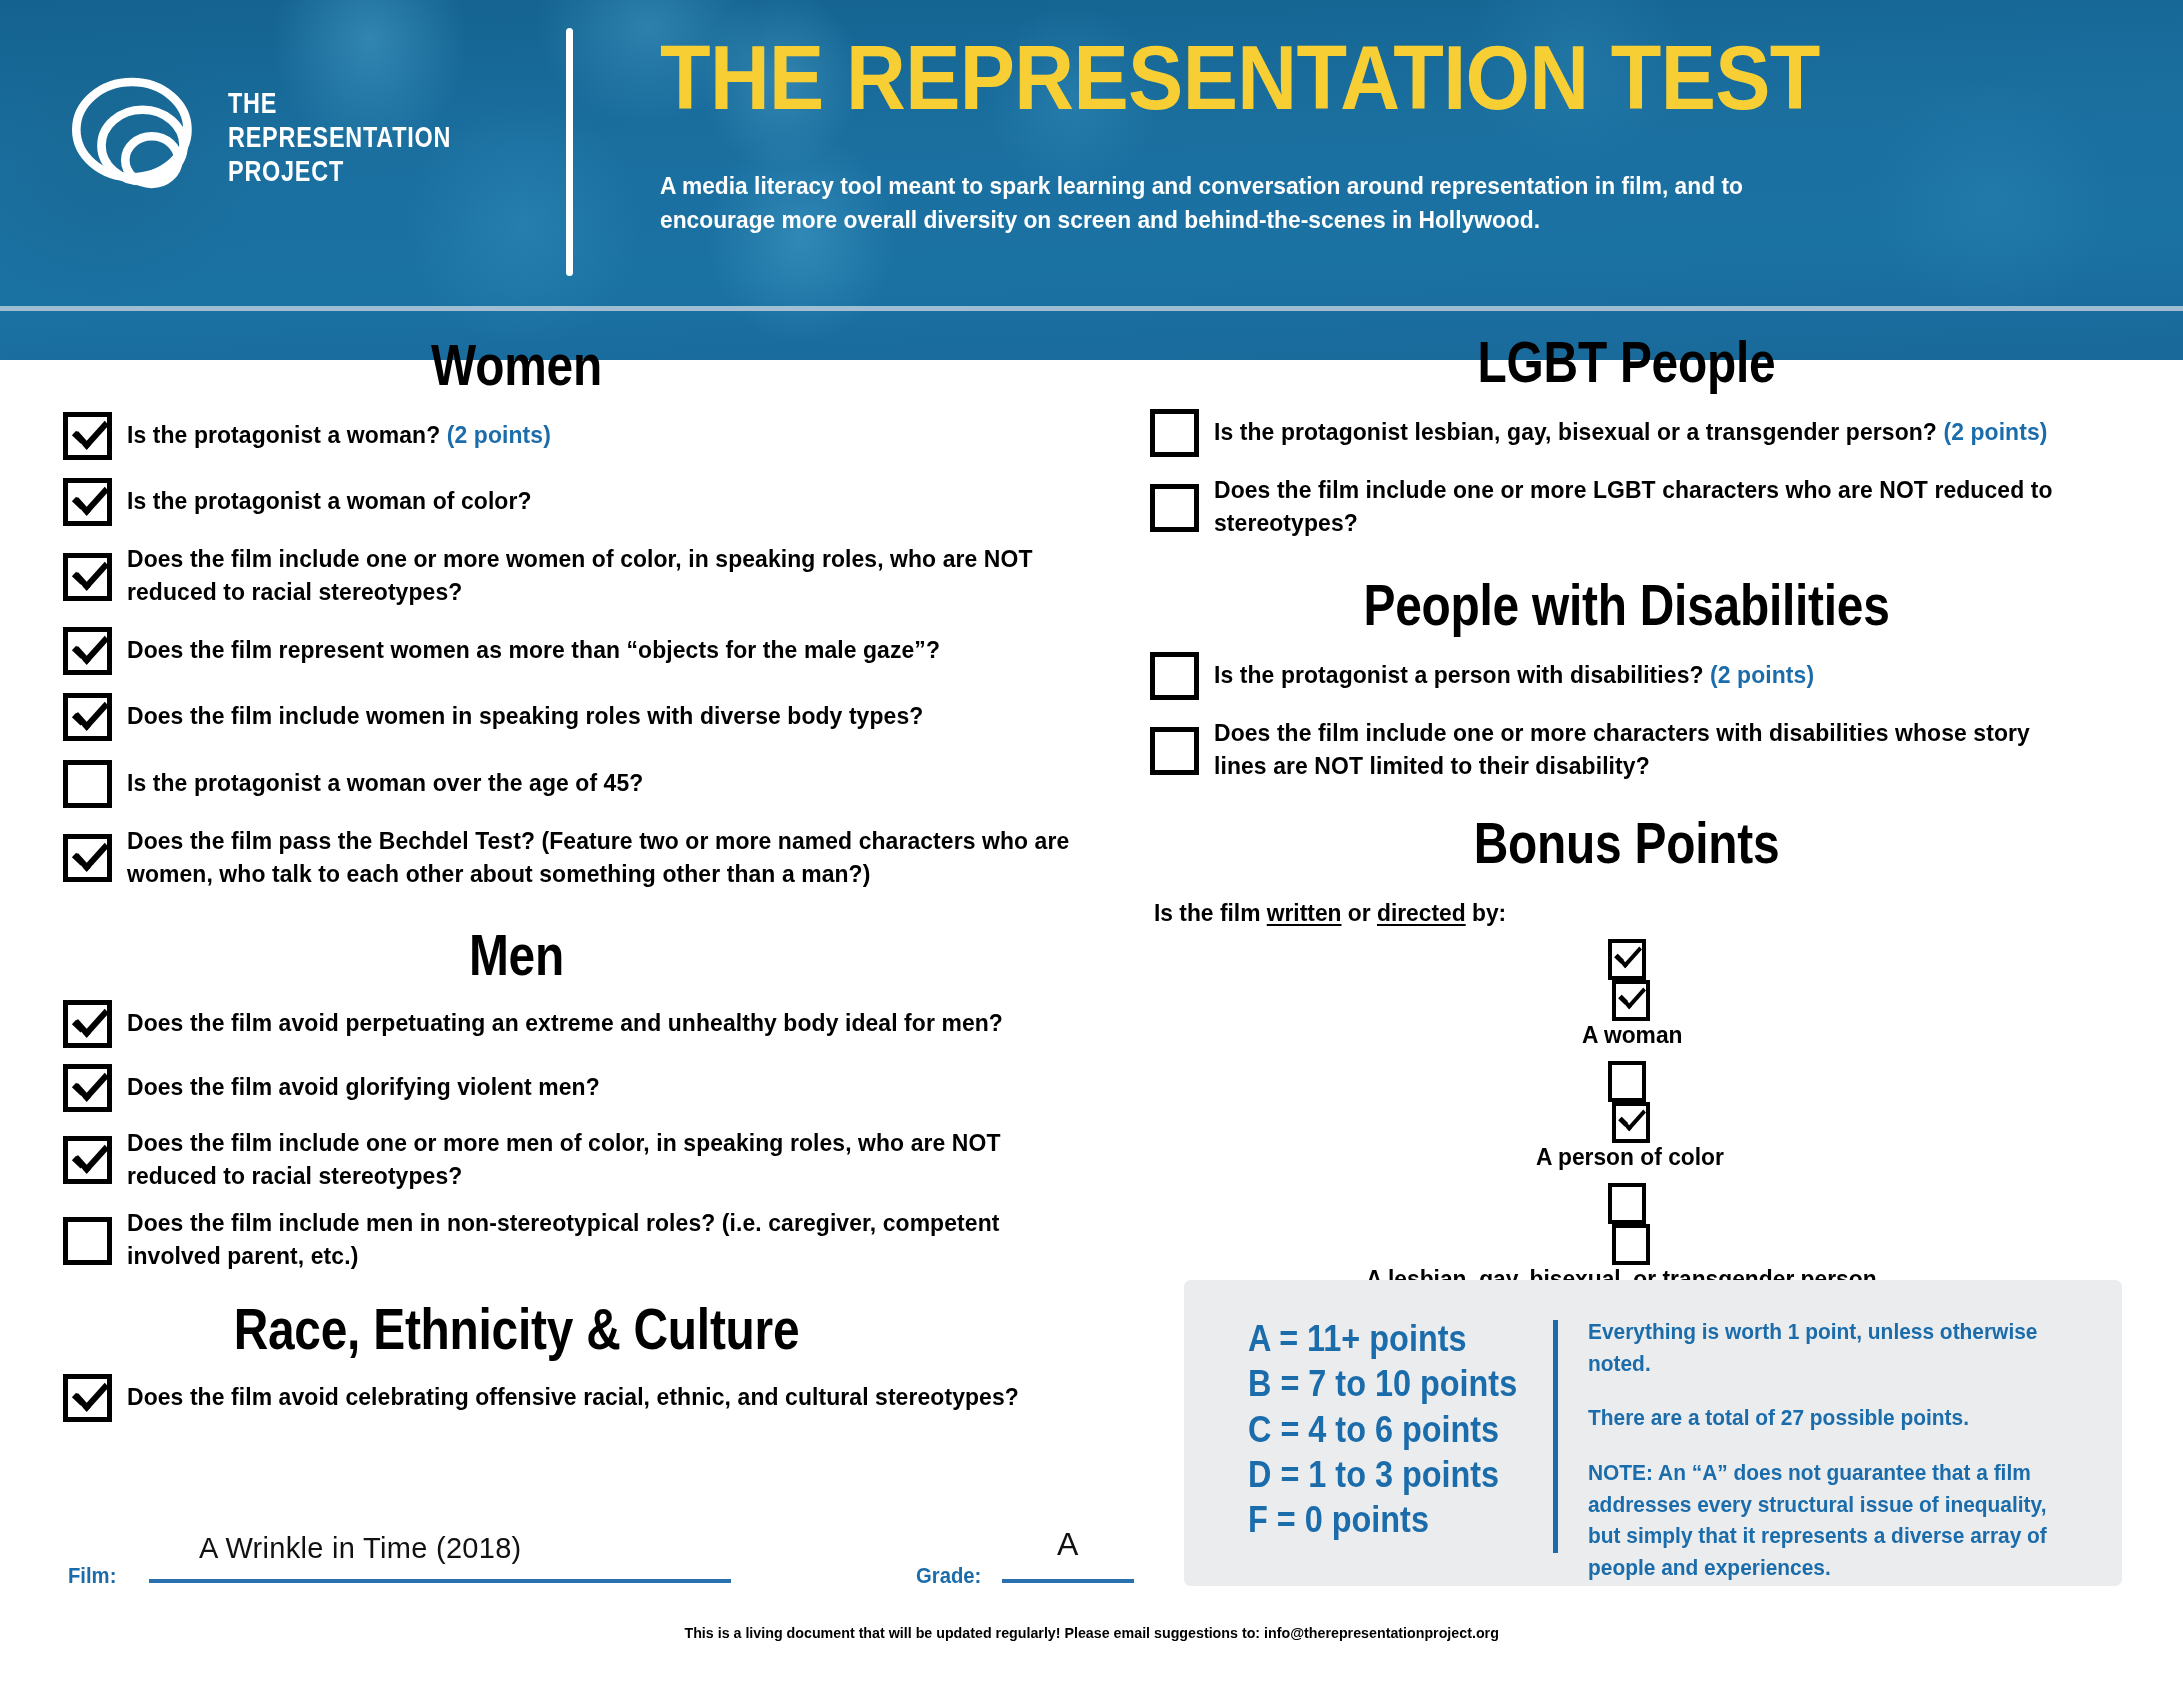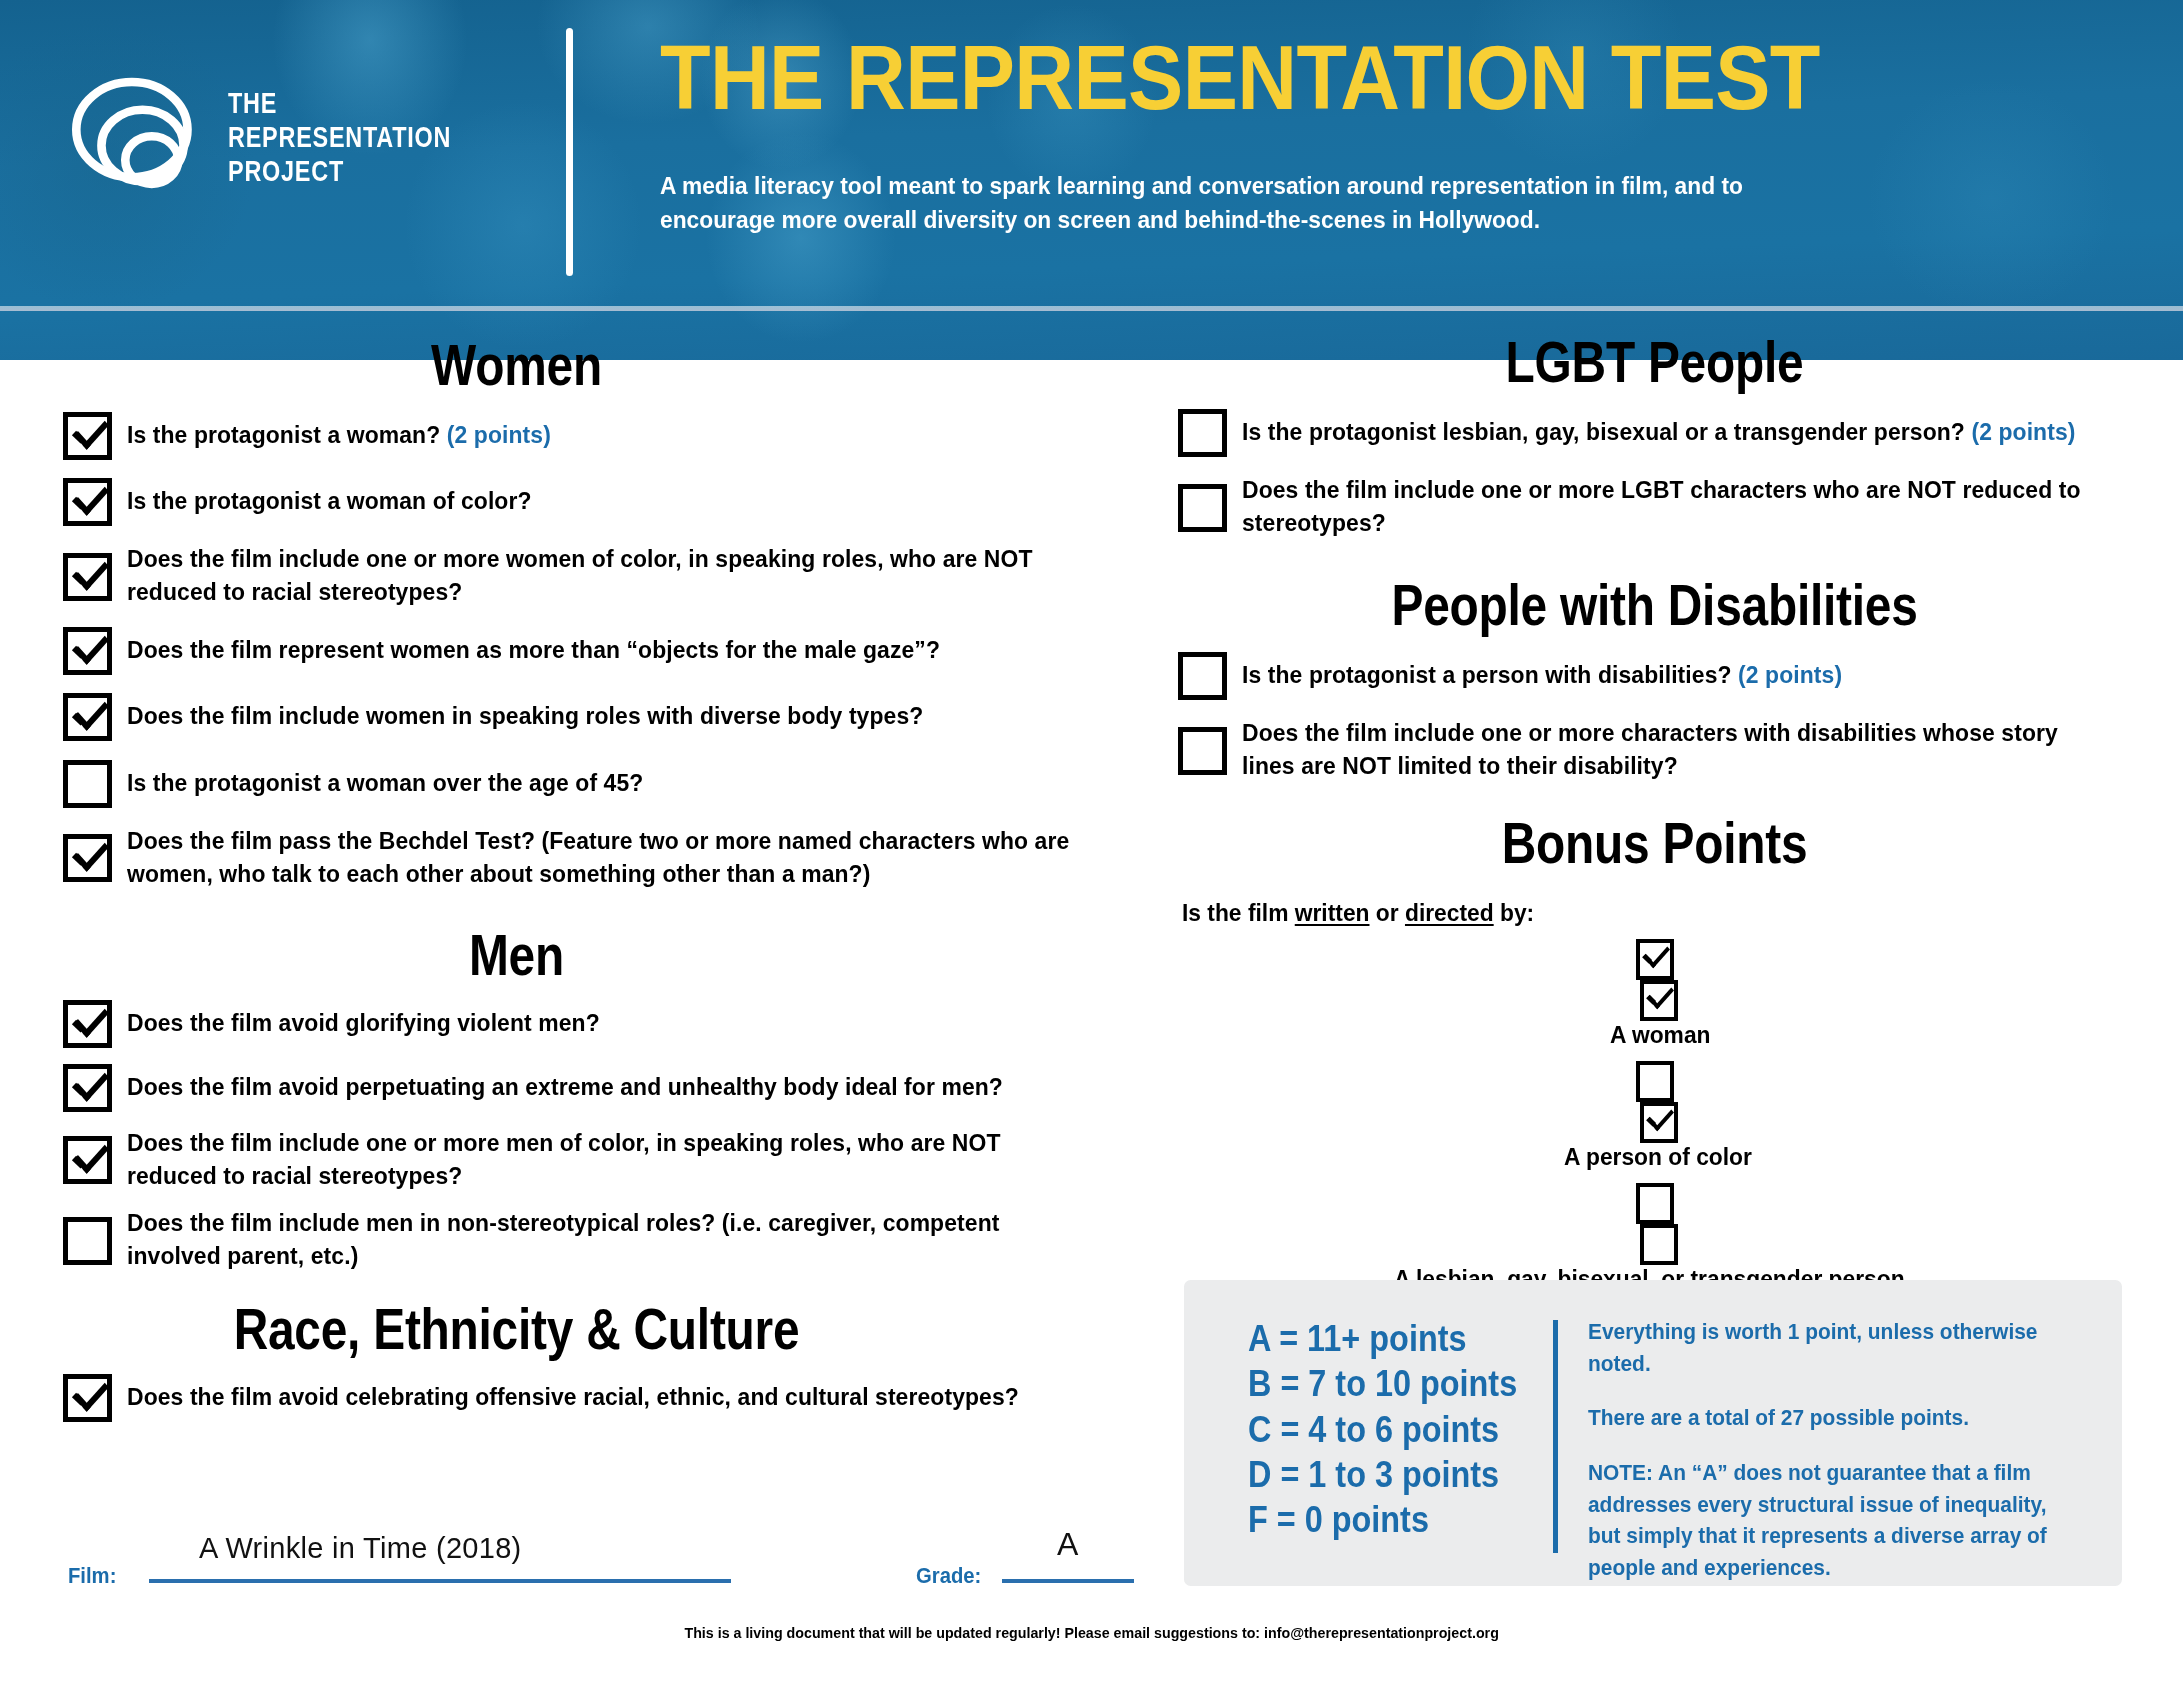--- a/index.html
+++ b/index.html
@@ -51,21 +51,21 @@
   }
   .header-sub {
     position:absolute; left:660px; top:169px; width:1270px;
     color:#fff; font-weight:700; font-size:24.5px; line-height:1.38;
     font-family:"Liberation Sans Narrow","Liberation Sans",sans-serif;
     transform:scaleX(.93); transform-origin:left top;
   }
 
   
   .col-left  { position:absolute; left:63px;  top:318px; width:1072px; }
-  .col-right { position:absolute; left:1178px;top:318px; width:953px; }
+  .col-right { position:absolute; left:1150px;top:318px; width:953px; }
 
   .section-title {
     text-align:center; font-weight:700; color:#000;
     font-family:"Liberation Sans Narrow","Liberation Sans",sans-serif;
     font-size:57px; line-height:1; letter-spacing:-0.3px;
     transform:scaleX(.84); white-space:nowrap;
   }
   .st-women   { margin-top:18.5px;  margin-left:-165px; }
   .st-men     { margin-top:37px;  margin-left:-165px; }
   .st-race    { margin-top:28px;  margin-left:-165px; }
@@ -228,25 +228,25 @@
       <div class="row">
         <div class="cb checked"></div>
         <div class="q q-left">Does the film pass the Bechdel Test? (Feature two or more named characters who are women, who talk to each other about something other than a man?)</div>
       </div>
     </div>
 
     <div class="section-title st-men">Men</div>
     <div>
       <div class="row tight">
         <div class="cb checked"></div>
+        <div class="q q-left">Does the film avoid perpetuating an extreme and unhealthy body ideal for men?</div>
+      </div>
+      <div class="row tight">
+        <div class="cb checked"></div>
         <div class="q q-left">Does the film avoid glorifying violent men?</div>
-      </div>
-      <div class="row tight">
-        <div class="cb checked"></div>
-        <div class="q q-left">Does the film avoid perpetuating an extreme and unhealthy body ideal for men?</div>
       </div>
       <div class="row tight">
         <div class="cb checked"></div>
         <div class="q q-left">Does the film include one or more men of color, in speaking roles, who are NOT reduced to racial stereotypes?</div>
       </div>
       <div class="row tight">
         <div class="cb"></div>
         <div class="q q-left">Does the film include men in non-stereotypical roles? (i.e. caregiver, competent involved parent, etc.)</div>
       </div>
     </div>

